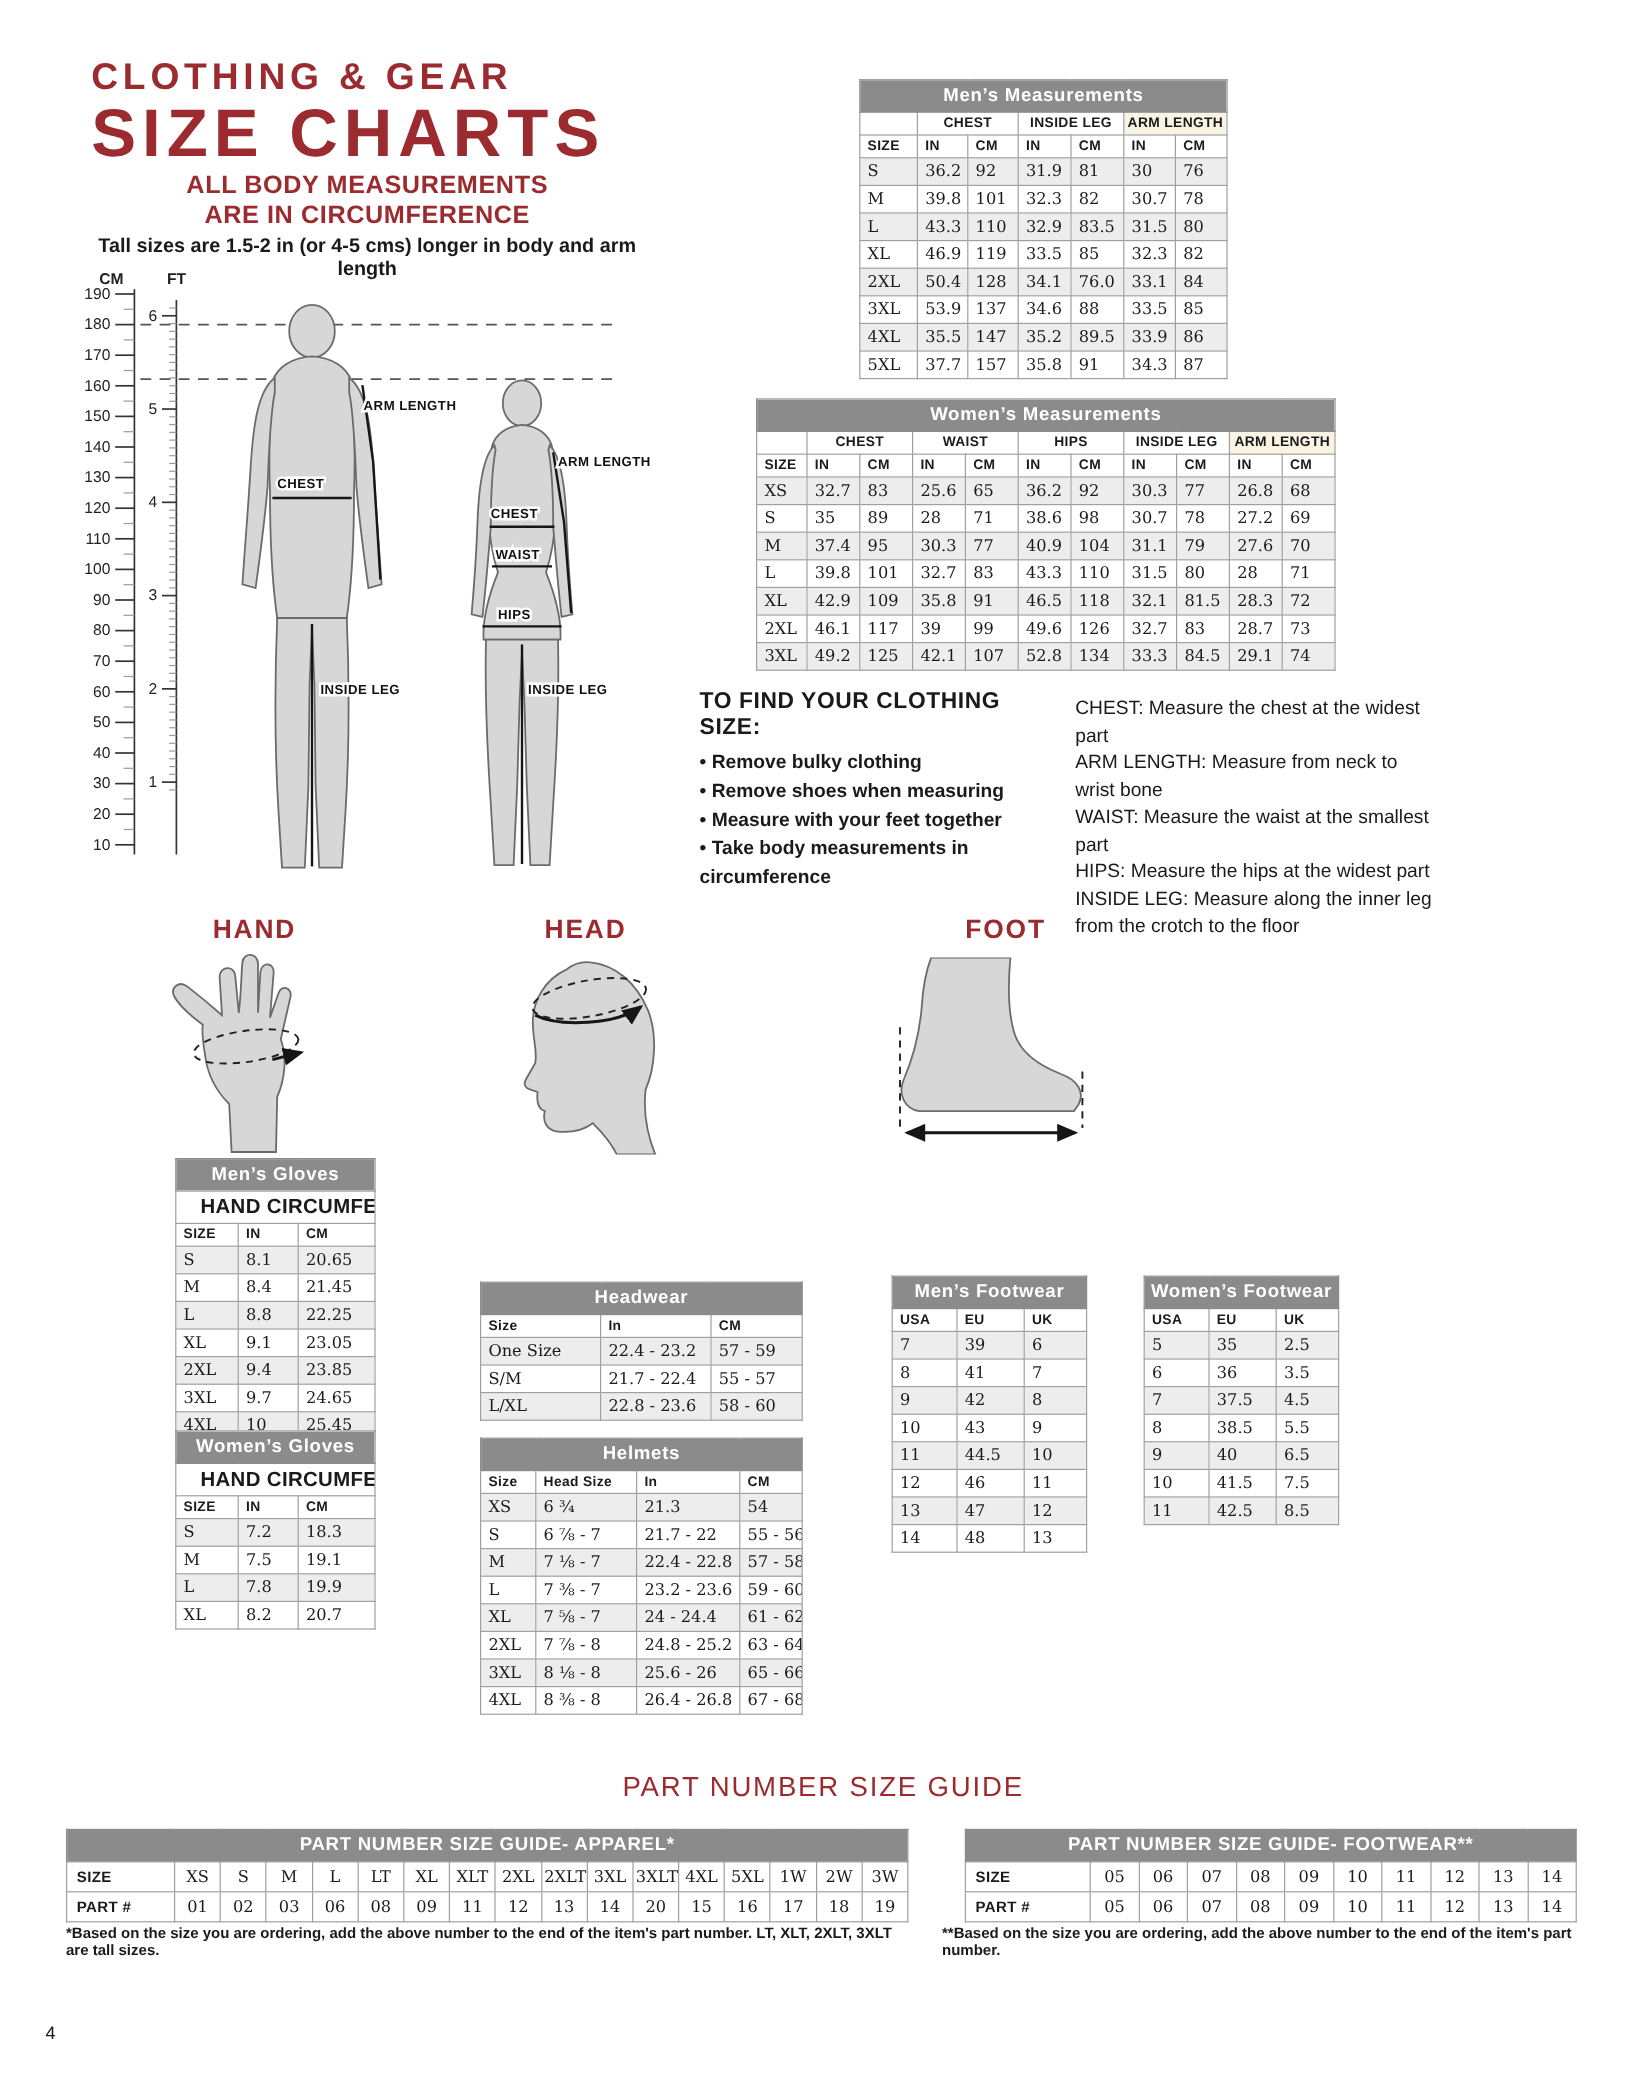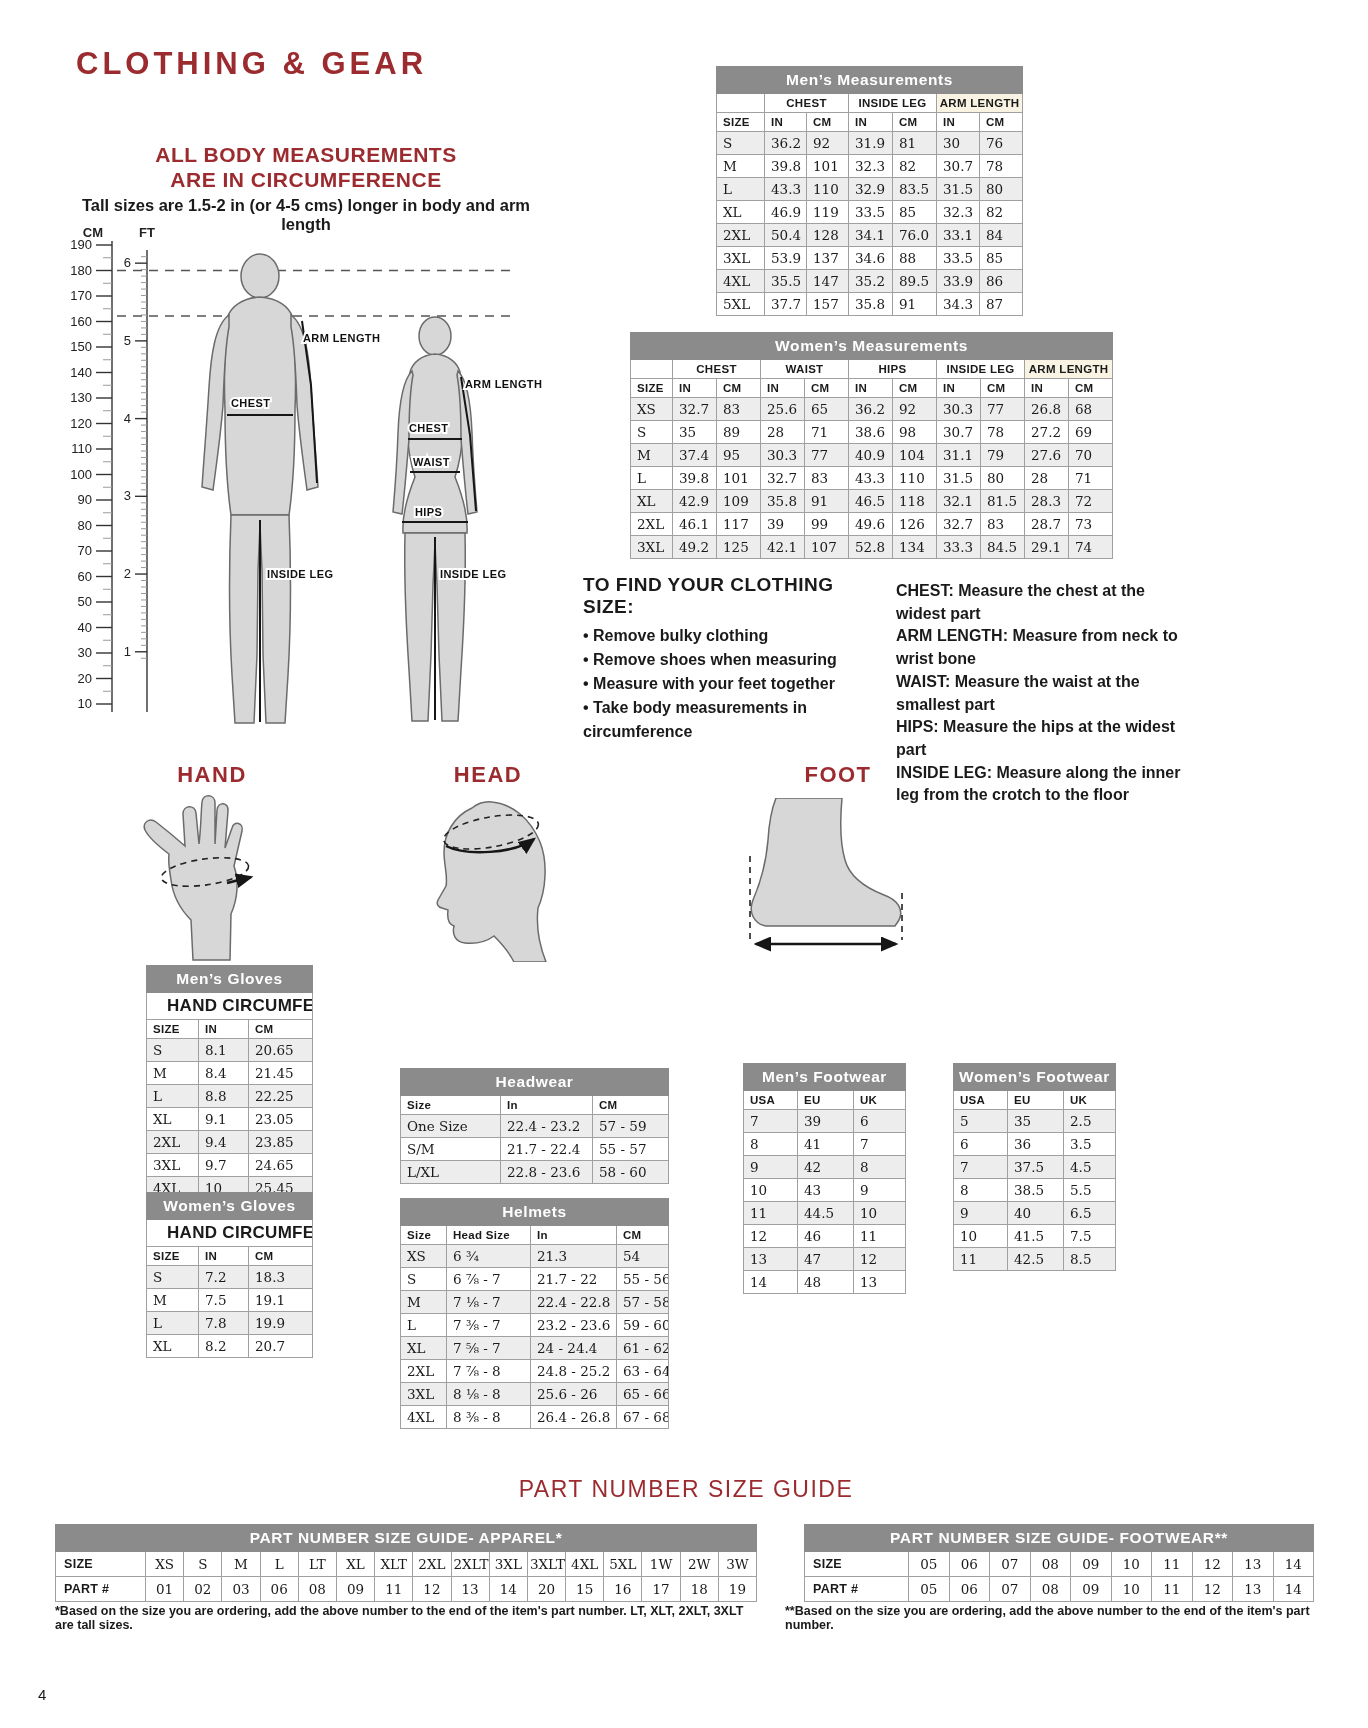--- a/index.html
+++ b/index.html
@@ -55,33 +55,34 @@
   .tbl.pt td{background:#fff !important;text-align:center;font-size:13.5px;padding:4px 2px;}
   .tbl.pt td:first-child{font-family:"Liberation Sans",sans-serif;font-weight:bold;
        text-align:left;padding-left:8px;font-size:12.5px;letter-spacing:.3px;}
 
   
   #instructions{position:absolute;left:583px;top:574px;width:306px;}
   #instructions h3{font-size:19px;font-weight:800;letter-spacing:.5px;margin-bottom:6px;}
   #instructions div{font-size:16px;font-weight:600;line-height:1.5;}
   #instructions div::before{content:"• ";}
   #definitions{position:absolute;left:896px;top:580px;width:302px;font-size:16px;
-               font-weight:700;line-height:1.42;}
+               font-weight:400;line-height:1.42;}
   #part-heading{position:absolute;left:400px;top:1476px;width:572px;text-align:center;
                 color:var(--red);font-size:23px;font-weight:400;letter-spacing:1.5px;}
   .footnote{position:absolute;font-size:12.5px;font-weight:600;}
   #page-num{position:absolute;left:38px;top:1686px;font-size:15px;}
 </style>
 </head>
 <body>
 
 <div class="page">
 
   <div id="title">
     <div class="t1">CLOTHING &amp; GEAR</div>
+    <div class="t2">SIZE CHARTS</div>
   </div>
   <div id="subtitle">
     <div>ALL BODY MEASUREMENTS</div>
     <div>ARE IN CIRCUMFERENCE</div>
   </div>
   <div id="note">Tall sizes are 1.5-2 in (or 4-5 cms) longer in body and arm length</div>
 
   <svg class="absvg" style="left:55px;top:225px" width="500" height="520" viewBox="0 0 500 520">
     <g id="ruler-g">
         <text x="48" y="12" text-anchor="end" class="ax-lbl">CM</text>

